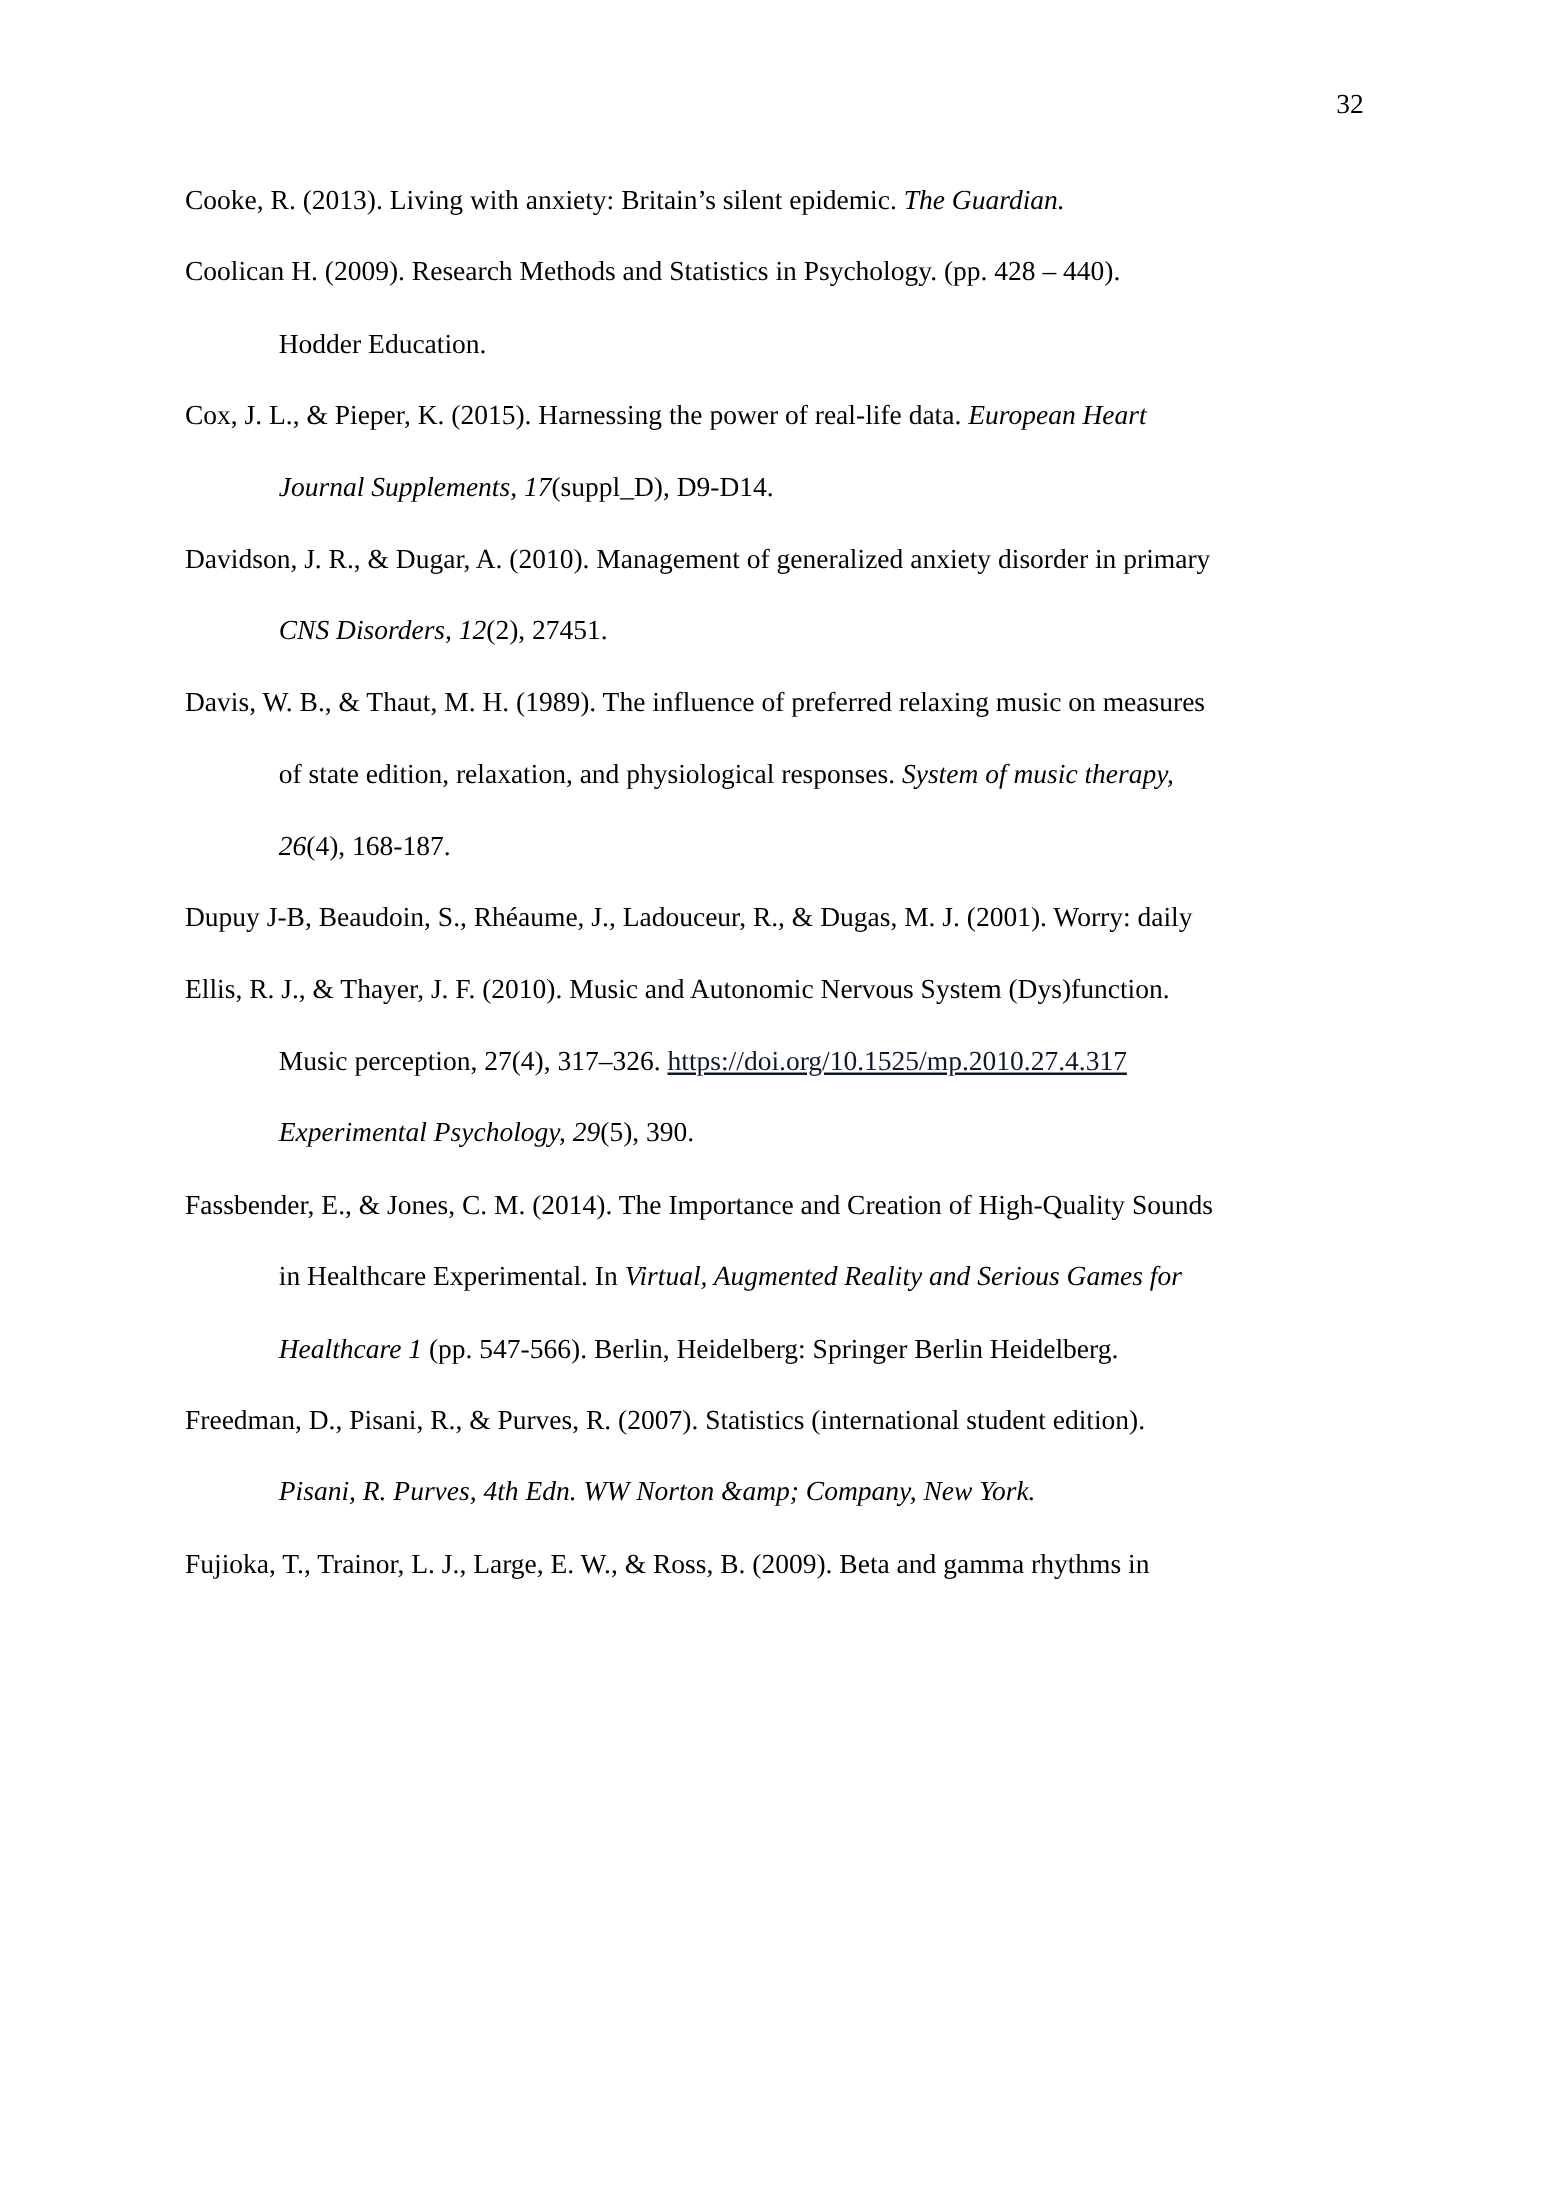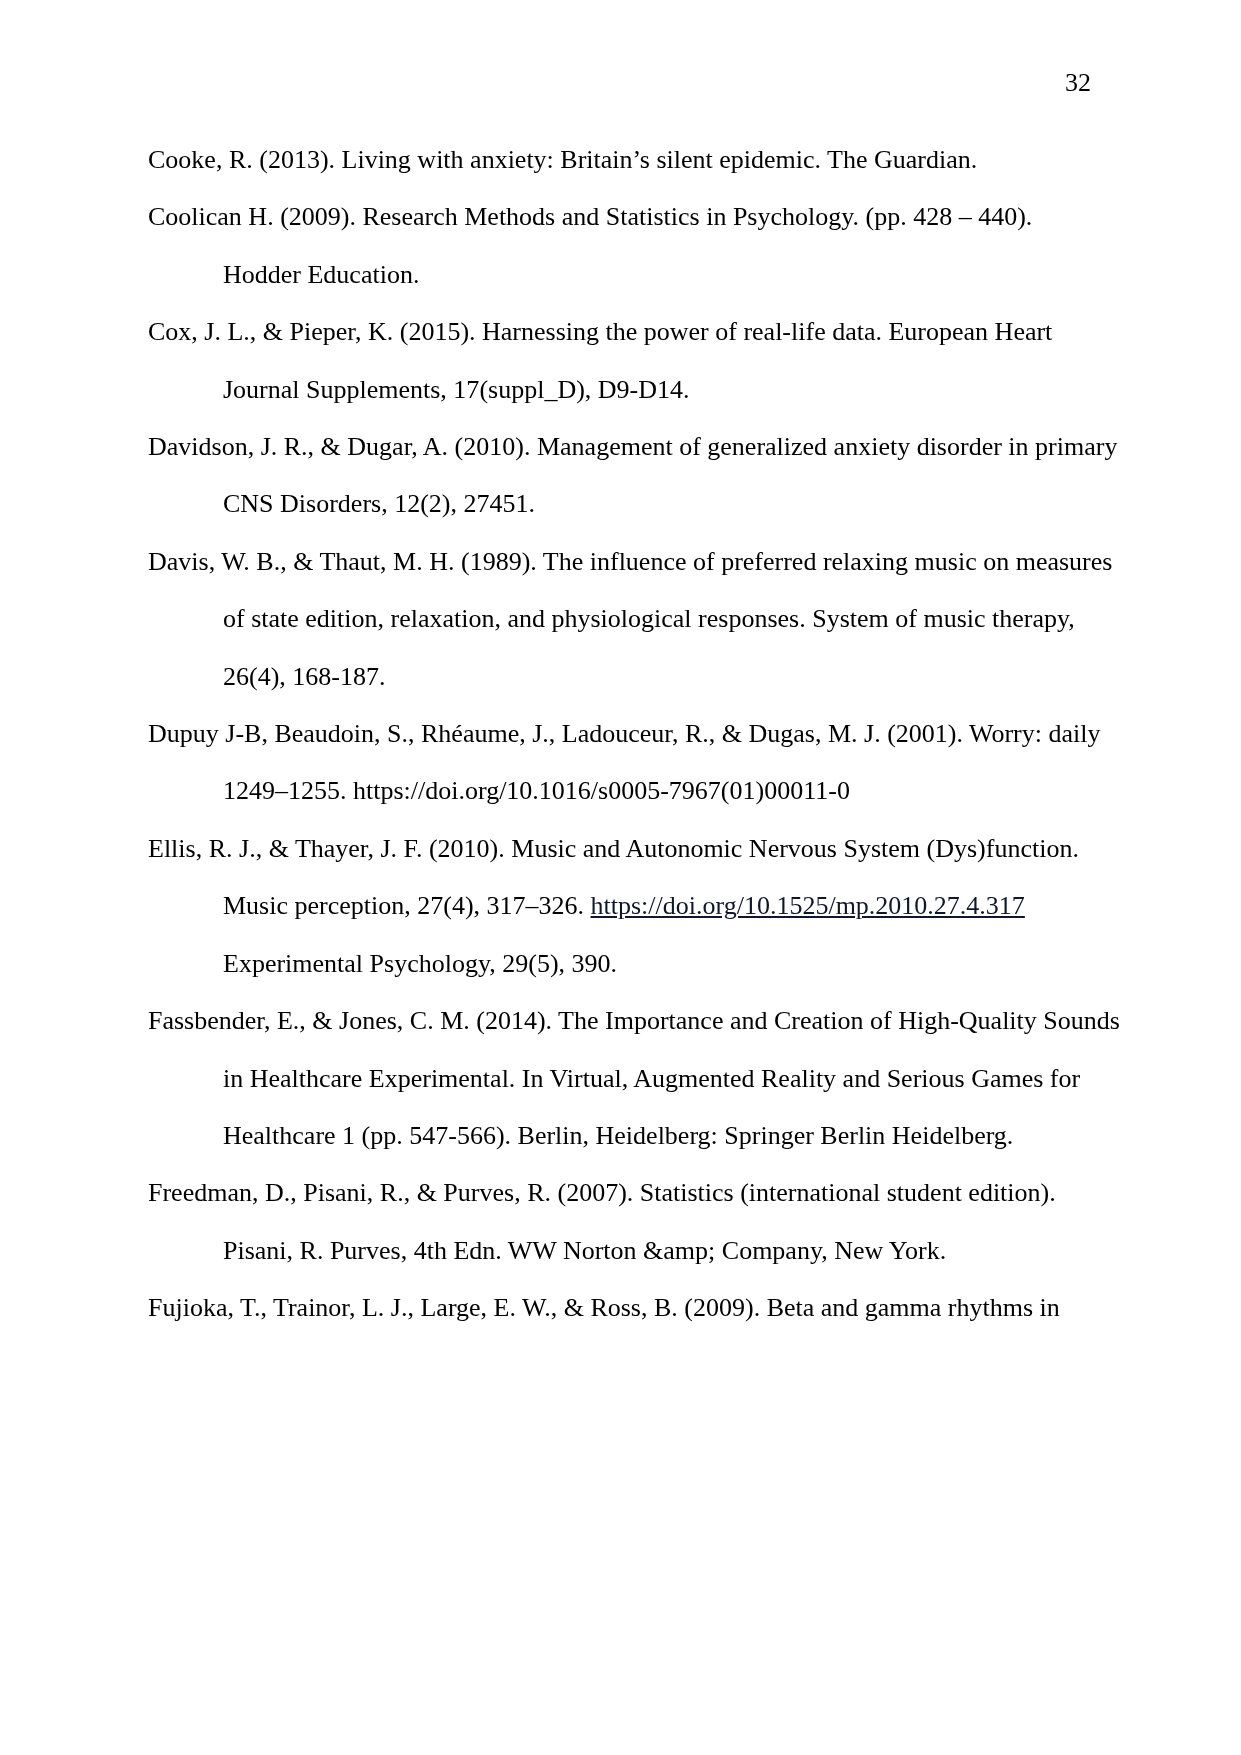--- a/index.html
+++ b/index.html
@@ -4,21 +4,21 @@
 <style>
   * { margin: 0; padding: 0; box-sizing: border-box; }
   html, body { background: #e8e8e8; }
   .page {
     position: relative;
     width: 1241px;
     height: 1755px;
     margin: 0 auto;
     background: #ffffff;
     font-family: "Liberation Serif", "DejaVu Serif", serif;
-    font-size: 26px;
+    font-size: 22px;
     color: #000000;
     overflow: hidden;
   }
   .page-number {
     position: absolute;
     top: 69px;
     right: 150px;
     line-height: 28px;
   }
   .refs {
@@ -26,21 +26,21 @@
     left: 148px;
     top: 131px;
     width: 960px;
   }
   .line {
     height: 57.42px;
     line-height: 57.42px;
     white-space: nowrap;
   }
   .line.cont { padding-left: 75px; }
-  .it { }
+  .it { font-style: italic; }
   .rg { font-style: normal; }
   .link {
     color: #0f172a;
     text-decoration: underline;
     cursor: pointer;
   }
 </style>
 </head>
 <body>
 
@@ -62,21 +62,20 @@
         <div class="line"><span class="rg">Davidson, J. R., &amp; Dugar, A. (2010). Management of generalized anxiety disorder in primary</span></div>
         <div class="line cont"><span class="it">CNS Disorders, 12</span><span class="rg">(2), 27451.</span></div>
       </div>
       <div class="ref">
         <div class="line"><span class="rg">Davis, W. B., &amp; Thaut, M. H. (1989). The influence of preferred relaxing music on measures</span></div>
         <div class="line cont"><span class="rg">of state edition, relaxation, and physiological responses. </span><span class="it">System of music therapy,</span></div>
         <div class="line cont"><span class="it">26</span><span class="rg">(4), 168-187.</span></div>
       </div>
       <div class="ref">
         <div class="line"><span class="rg">Dupuy J-B, Beaudoin, S., Rhéaume, J., Ladouceur, R., &amp; Dugas, M. J. (2001). Worry: daily</span></div>
-        <div class="line cont"><span class="rg">1249–1255. https://doi.org/10.1016/s0005-7967(01)00011-0</span></div>
       </div>
       <div class="ref">
         <div class="line"><span class="rg">Ellis, R. J., &amp; Thayer, J. F. (2010). Music and Autonomic Nervous System (Dys)function.</span></div>
         <div class="line cont"><span class="rg">Music perception, 27(4), 317–326. </span><a class="link" href="#">https://doi.org/10.1525/mp.2010.27.4.317</a></div>
       </div>
       <div class="ref">
         <div class="line cont"><span class="it">Experimental Psychology, 29</span><span class="rg">(5), 390.</span></div>
       </div>
       <div class="ref">
         <div class="line"><span class="rg">Fassbender, E., &amp; Jones, C. M. (2014). The Importance and Creation of High-Quality Sounds</span></div>

